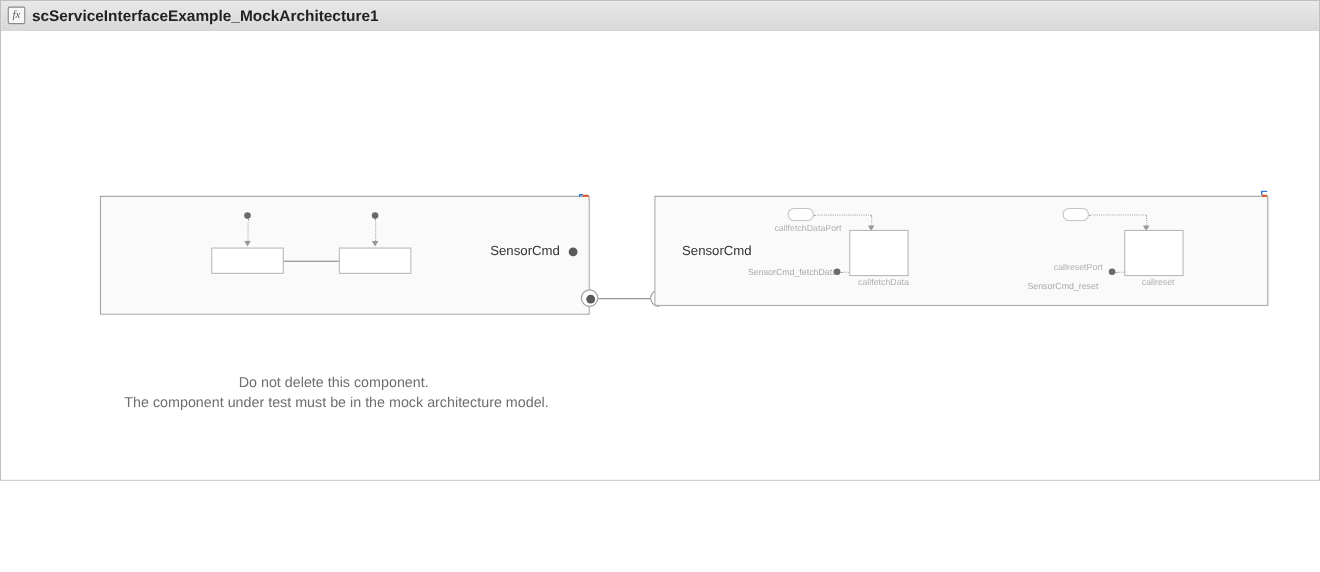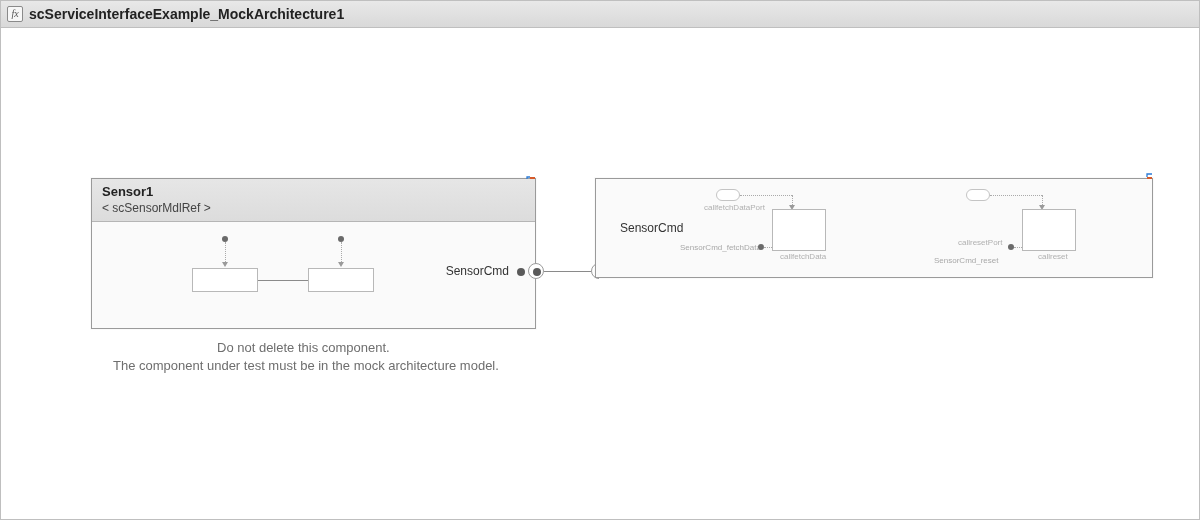--- a/index.html
+++ b/index.html
@@ -4,21 +4,21 @@
 <style>
   * { box-sizing: border-box; }
   body {
     margin: 0;
     font-family: Arial, Helvetica, sans-serif;
     background: #fff;
     color: #333;
   }
   .window {
     width: 1200px;
-    height: 520px;
+    height: 437px;
     border: 1px solid #bfbfbf;
     position: relative;
     background: #fff;
   }
   .titlebar {
     height: 27px;
     background: linear-gradient(#e8e8e8,#d9d9d9);
     border-bottom: 1px solid #bfbfbf;
     display: flex;
     align-items: center;
@@ -196,24 +196,20 @@
 
   <div class="canvas">
 
     <div class="component sensor1">
       <div class="corner-badge">
         <svg width="10" height="10">
             <polyline points="1,9 1,4 4,4" fill="none" stroke="#2a7ad6" stroke-width="1.3"></polyline>
             <rect x="4" y="4" width="5" height="5" fill="#d65a2a"></rect>
           </svg>
       </div>
-      <div class="component-header">
-        <div class="component-name">Sensor1</div>
-        <div class="component-ref">&lt; scSensorMdlRef &gt;</div>
-      </div>
       <div class="component-body">
 
         <div class="dot-small" style="left:130px; top:14px;"></div>
         <div class="wire-dash-v" style="left:133px; top:20px; height:22px;"></div>
         <div class="arrow-down" style="left:130px; top:40px;"></div>
         <div class="mini-box" style="left:100px; top:46px; width:66px; height:24px;"></div>
 
         <div class="dot-small" style="left:246px; top:14px;"></div>
         <div class="wire-dash-v" style="left:249px; top:20px; height:22px;"></div>
         <div class="arrow-down" style="left:246px; top:40px;"></div>

